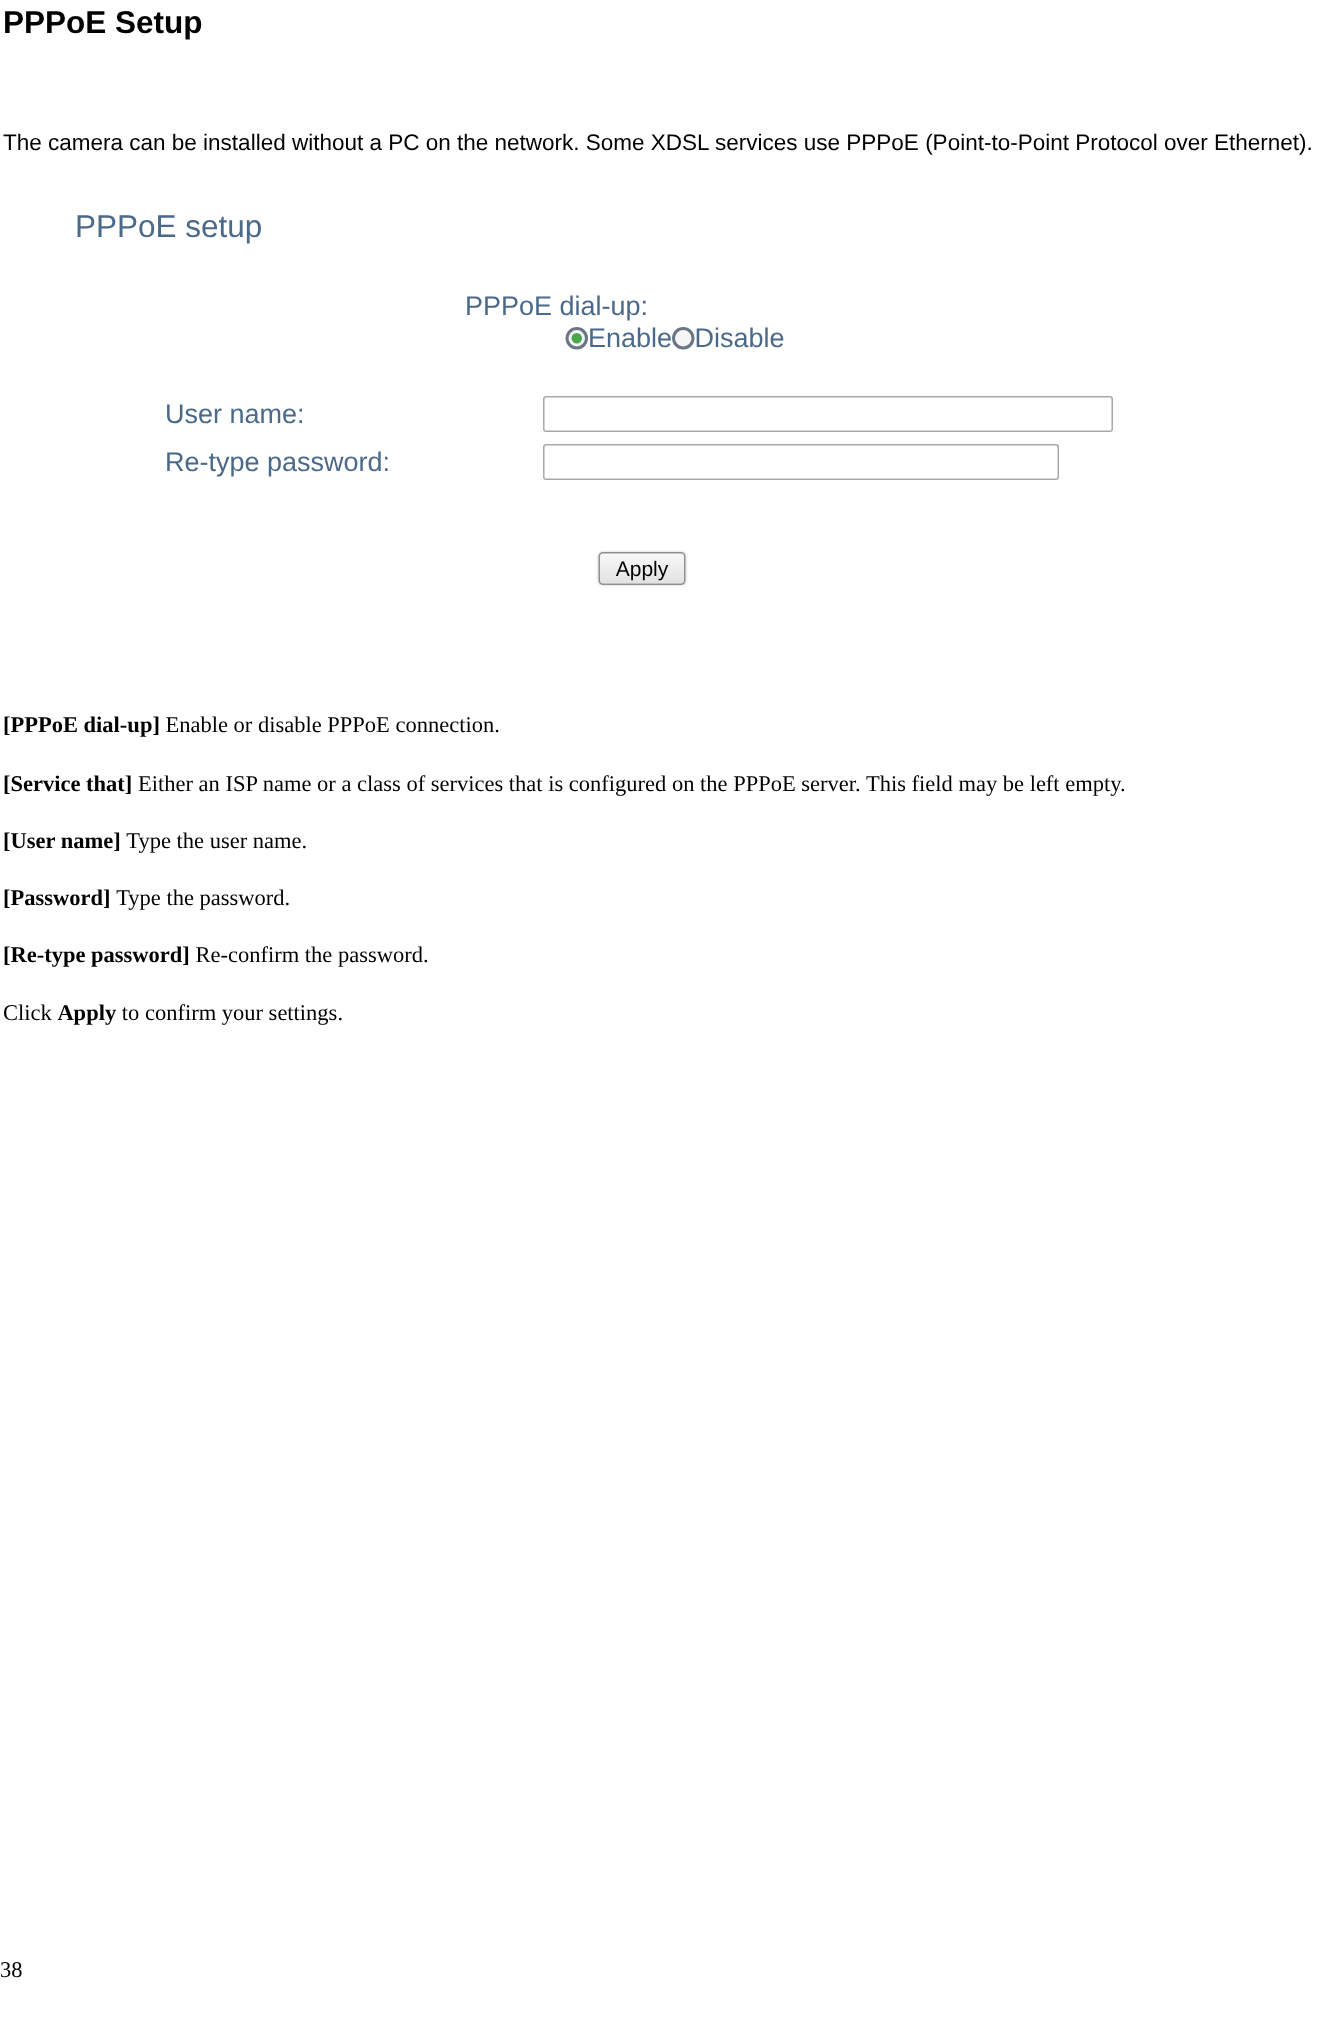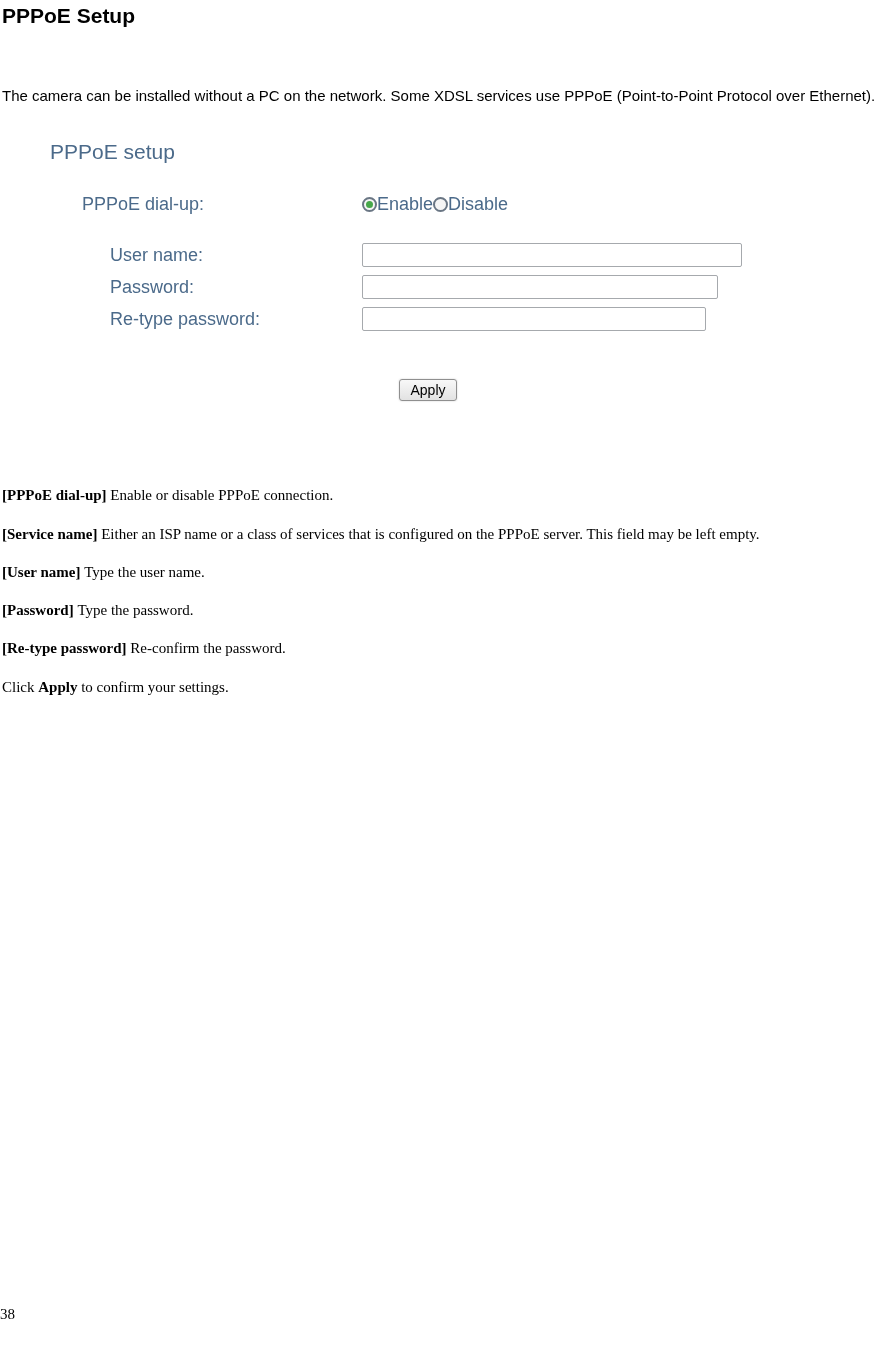--- a/index.html
+++ b/index.html
@@ -130,56 +130,52 @@
 <h1 class="page-title">PPPoE Setup</h1>
 
 <p class="intro-text">The camera can be installed without a PC on the network. Some XDSL services use PPPoE (Point-to-Point Protocol over Ethernet).</p>
 
 <div class="form-panel">
 
   <div class="form-legend">PPPoE setup</div>
 
   <div class="form-rows">
 
-    <div class="form-row" style="margin-bottom:28px;">
+    <div class="form-row" style="margin-bottom:28px;flex-direction:column;">
       <div class="row-label">PPPoE dial-up:</div>
       <div class="radio-group">
         <span class="radio checked"></span>
         <span>Enable</span>
         <span class="radio"></span>
         <span>Disable</span>
       </div>
     </div>
 
 
     <div class="form-row">
       <div class="row-sub-label">User name:</div>
       <input class="text-input w380" type="text" value="" style="">
     </div>
 
-    <div class="form-row">
-      <div class="row-sub-label">Password:</div>
-      <input class="text-input w356" type="password" value="" style="">
-    </div>
 
     <div class="form-row">
       <div class="row-sub-label">Re-type password:</div>
       <input class="text-input w345" type="password" value="" style="">
     </div>
 
   </div>
 
   <div class="apply-area">
     <button class="apply-btn">Apply</button>
   </div>
 
 </div>
 
 <div class="descriptions">
   <p><b>[PPPoE dial-up] </b><span>Enable or disable PPPoE connection.</span></p>
-  <p><b>[Service name] </b><span>Either an ISP name or a class of services that is configured on the PPPoE server. This field may be left empty.</span></p>
+  <p><b>[Service that] </b><span>Either an ISP name or a class of services that is configured on the PPPoE server. This field may be left empty.</span></p>
   <p><b>[User name] </b><span>Type the user name.</span></p>
   <p><b>[Password] </b><span>Type the password.</span></p>
   <p><b>[Re-type password] </b><span>Re-confirm the password.</span></p>
   <p><span>Click </span><b>Apply</b><span> to confirm your settings.</span></p>
 </div>
 
 <div class="page-number">38</div>
 
 </body></html>

